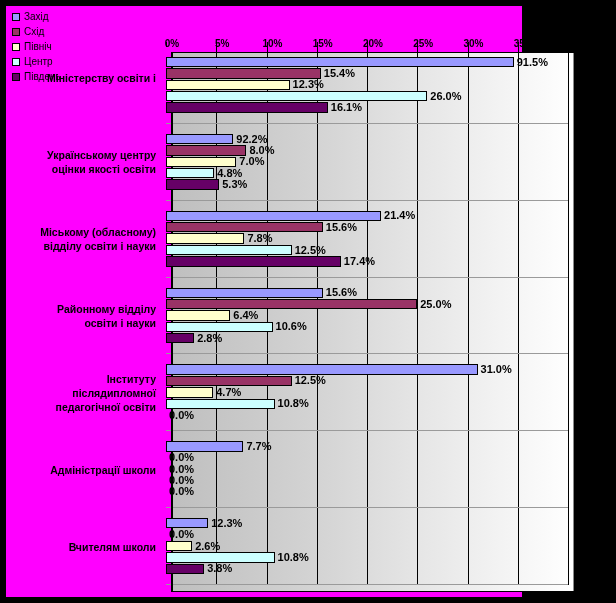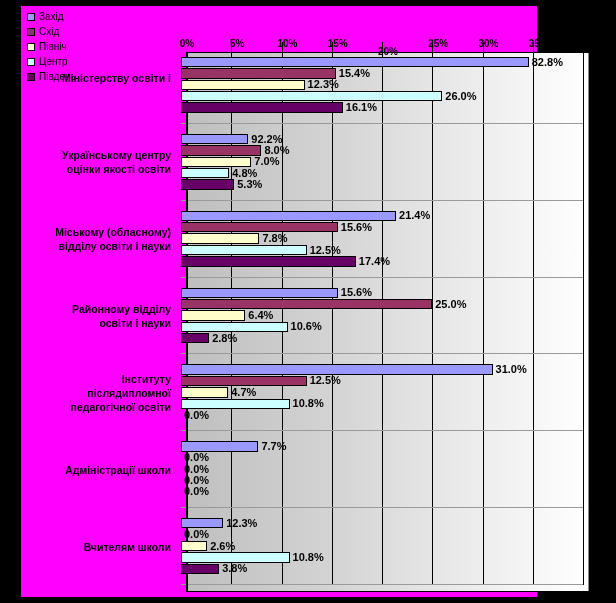--- a/index.html
+++ b/index.html
@@ -4,21 +4,21 @@
 <style>
   html,body{margin:0;padding:0;background:#000;}
   body{width:616px;height:603px;overflow:hidden;font-family:"Liberation Sans",sans-serif;}
 
   #chart-root{
     position:absolute;left:0;top:0;width:616px;height:603px;
     background:#000;
   }
   
   #canvas-area{
-    position:absolute;left:21px;top:6px;width:516px;height:591px;
+    position:absolute;left:6px;top:6px;width:516px;height:591px;
     background:#FF00FF;
   }
 
   
   #legend{
     position:absolute;left:6px;top:4px;width:150px;
     z-index:6;
   }
   .legend-row{
     display:flex;align-items:center;height:14px;line-height:14px;
@@ -120,21 +120,21 @@
     <div id="plot"></div>
     <div id="plot-border-left"></div>
     <div id="plot-border-top"></div>
     <div id="plot-border-bottom"></div>
 
     <div id="xaxis-labels">
         <div class="xtick-label" style="left: 166px;">0%</div>
         <div class="xtick-label" style="left: 216.25px;">5%</div>
         <div class="xtick-label" style="left: 266.5px;">10%</div>
         <div class="xtick-label" style="left: 316.75px;">15%</div>
-        <div class="xtick-label" style="left: 367px; margin-top: 8px;">20%</div>
+        <div class="xtick-label" style="left: 367px;">20%</div>
         <div class="xtick-label" style="left: 417.25px;">25%</div>
         <div class="xtick-label" style="left: 467.5px;">30%</div>
         <div class="xtick-label" style="left: 517.75px;">35%</div>
         <div class="xtick-label" style="left: 568px;">40%</div>
       </div>
 
     <div id="dyn">
         <div class="gridline" style="position: absolute; left: 210.25px; top: 41px; height: 538px; background: rgb(0, 0, 0);"></div>
         <div class="gridline" style="position: absolute; left: 260.5px; top: 41px; height: 538px; background: rgb(0, 0, 0);"></div>
         <div class="gridline" style="position: absolute; left: 310.75px; top: 41px; height: 538px; background: rgb(0, 0, 0);"></div>
@@ -150,21 +150,21 @@
         <div style="position: absolute; left: 361px; top: 36px; width: 1px; height: 5px; background: rgb(0, 0, 0);"></div>
         <div style="position: absolute; left: 411.25px; top: 36px; width: 1px; height: 5px; background: rgb(0, 0, 0);"></div>
         <div style="position: absolute; left: 461.5px; top: 36px; width: 1px; height: 5px; background: rgb(0, 0, 0);"></div>
         <div style="position: absolute; left: 511.75px; top: 36px; width: 1px; height: 5px; background: rgb(0, 0, 0);"></div>
         <div style="position: absolute; left: 562px; top: 36px; width: 1px; height: 5px; background: rgb(0, 0, 0);"></div>
         <div class="cat-band" style="top: 41px; left: 160px; width: 402px; height: 76.8571px; z-index: 3;"></div>
         <div class="cat-label" style="left: 0px; width: 156px; top: 65.4286px;">
           <div>Міністерству освіти і</div>
         </div>
         <div class="bar" style="left: 160px; top: 50.9914px; width: 347.73px; height: 10.3749px; background: rgb(153, 153, 255);"></div>
-        <div class="bar-value" style="left: 510.73px; top: 50.6789px;">82.8%</div>
+        <div class="bar-value" style="left: 510.73px; top: 50.6789px;">91.5%</div>
         <div class="bar" style="left: 160px; top: 62.3663px; width: 154.77px; height: 10.3749px; background: rgb(153, 51, 102);"></div>
         <div class="bar-value" style="left: 317.77px; top: 62.0537px;">15.4%</div>
         <div class="bar" style="left: 160px; top: 73.7411px; width: 123.615px; height: 10.3749px; background: rgb(255, 255, 204);"></div>
         <div class="bar-value" style="left: 286.615px; top: 73.4286px;">12.3%</div>
         <div class="bar" style="left: 160px; top: 85.116px; width: 261.3px; height: 10.3749px; background: rgb(204, 255, 255);"></div>
         <div class="bar-value" style="left: 424.3px; top: 84.8034px;">26.0%</div>
         <div class="bar" style="left: 160px; top: 96.4909px; width: 161.805px; height: 10.3749px; background: rgb(102, 0, 102);"></div>
         <div class="bar-value" style="left: 324.805px; top: 96.1783px;">16.1%</div>
         <div class="cat-band" style="top: 117.857px; left: 160px; width: 402px; height: 76.8571px; z-index: 3;"></div>
         <div class="cat-label" style="left: 0px; width: 156px; top: 142.286px;">

